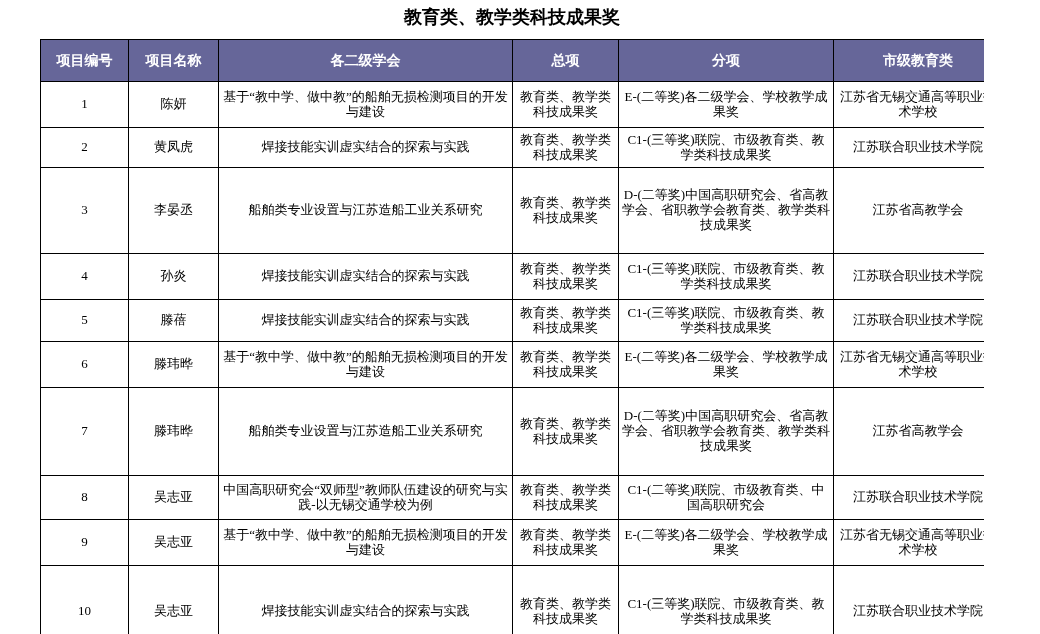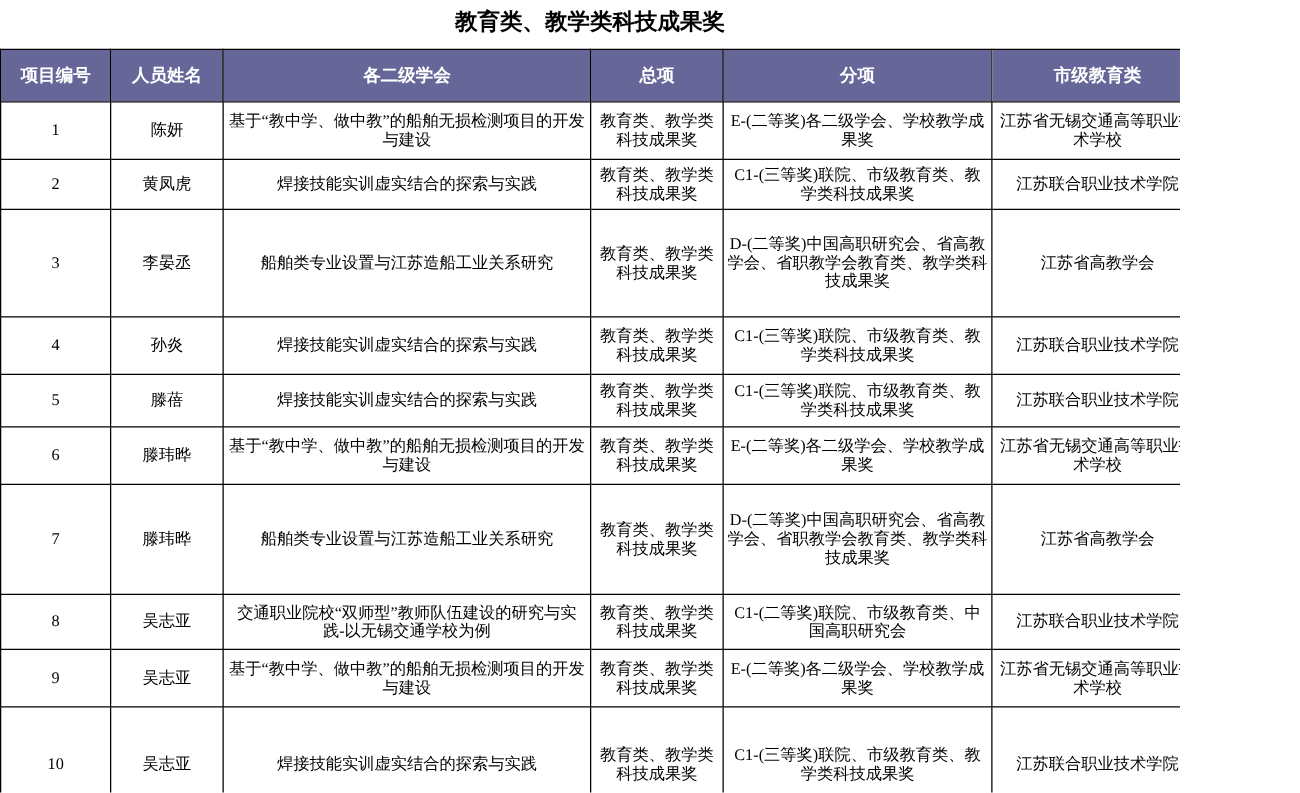--- a/index.html
+++ b/index.html
@@ -11,20 +11,21 @@
     overflow: hidden;
     font-family: "Liberation Serif", serif;
     color: #000000;
   }
   .page {
     width: 944px;
     height: 634px;
     overflow: hidden;
     position: relative;
     box-sizing: border-box;
+    margin-left: 40px;
   }
   .page-title {
     text-align: center;
     font-weight: bold;
     font-size: 18px;
     line-height: 1;
     padding-top: 8px;
     padding-bottom: 13px;
   }
   table.award-table {
@@ -80,21 +81,21 @@
       <col style="width:90px">
       <col style="width:294px">
       <col style="width:106px">
       <col style="width:215px">
       <col style="width:169px">
       <col style="width:78px">
     </colgroup>
     <thead>
       <tr>
         <th>项目编号</th>
-        <th>人员姓名</th>
+        <th>项目名称</th>
         <th>各二级学会</th>
         <th>总项</th>
         <th>分项</th>
         <th>市级教育类</th>
         <th>项目来源</th>
       </tr>
     </thead>
     <tbody>
         <tr>
           <td class="col-id">1</td>
@@ -155,21 +156,21 @@
           <td class="col-name">滕玮晔</td>
           <td class="col-project">船舶类专业设置与江苏造船工业关系研究</td>
           <td class="col-general">教育类、教学类科技成果奖</td>
           <td class="col-sub">D-(二等奖)中国高职研究会、省高教学会、省职教学会教育类、教学类科技成果奖</td>
           <td class="col-source">江苏省高教学会</td>
           <td class="col-role">参与</td>
         </tr>
         <tr>
           <td class="col-id">8</td>
           <td class="col-name">吴志亚</td>
-          <td class="col-project">交通职业院校“双师型”教师队伍建设的研究与实践-以无锡交通学校为例</td>
+          <td class="col-project">中国高职研究会“双师型”教师队伍建设的研究与实践-以无锡交通学校为例</td>
           <td class="col-general">教育类、教学类科技成果奖</td>
           <td class="col-sub">C1-(二等奖)联院、市级教育类、中国高职研究会</td>
           <td class="col-source">江苏联合职业技术学院</td>
           <td class="col-role">参与</td>
         </tr>
         <tr>
           <td class="col-id">9</td>
           <td class="col-name">吴志亚</td>
           <td class="col-project">基于“教中学、做中教”的船舶无损检测项目的开发与建设</td>
           <td class="col-general">教育类、教学类科技成果奖</td>

